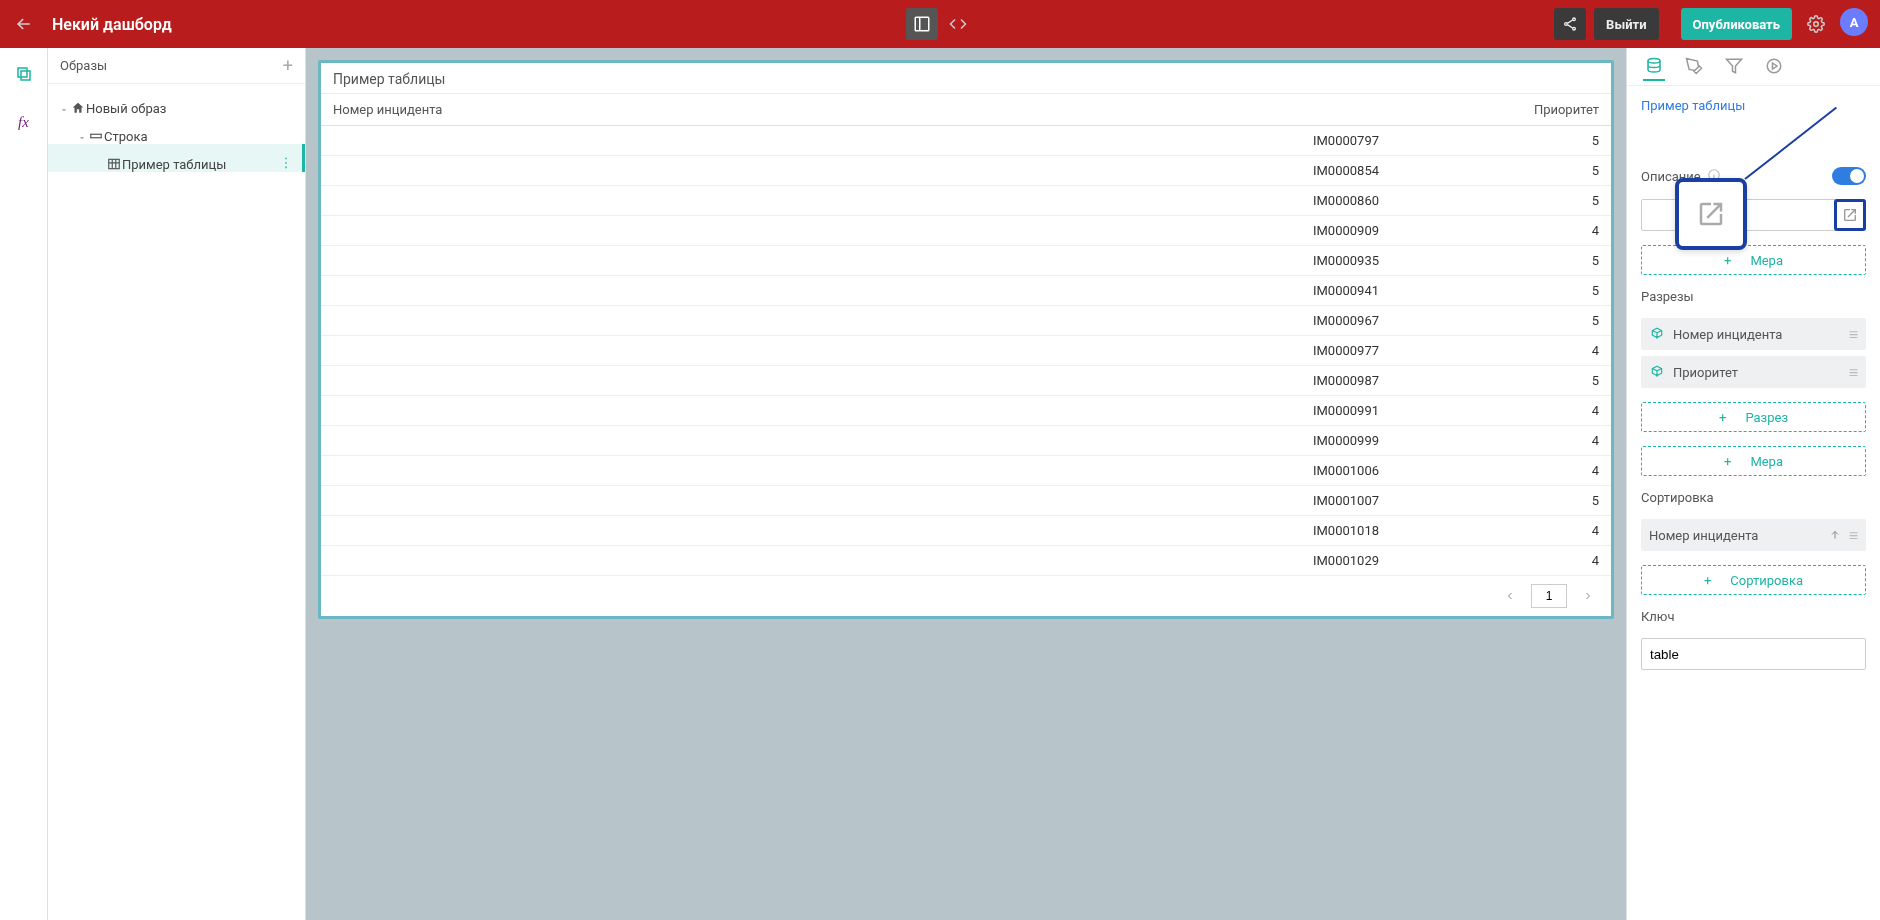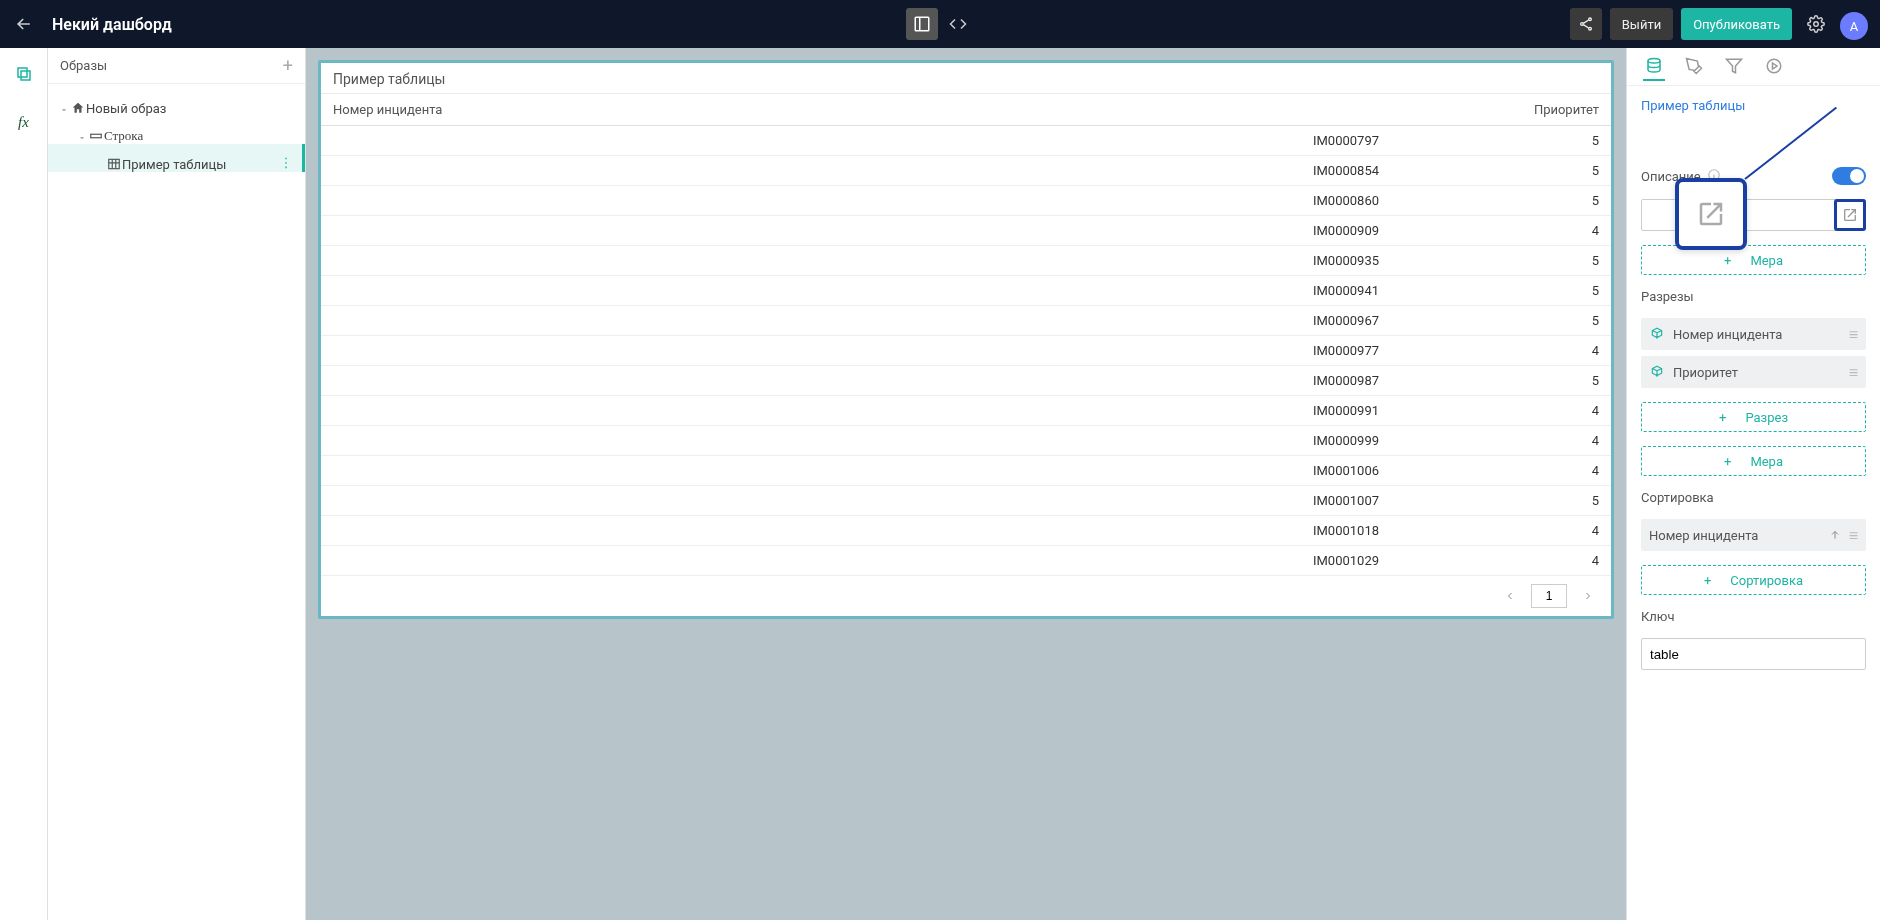--- a/index.html
+++ b/index.html
@@ -8,51 +8,51 @@
     font-size: 13px;
     color: #333;
     background: #fff;
     overflow: hidden;
   }
   .app { width: 1880px; height: 920px; display: flex; flex-direction: column; }
 
   
   .header {
     height: 48px;
-    background: #0f172a;
+    background: #b91c1c;
     display: flex;
     align-items: center;
     color: #fff;
     padding: 12px 12px;
   }
   .header-left { display: flex; align-items: center; gap: 16px; flex: 1; }
   .back-arrow { width: 24px; height: 24px; display: flex; align-items: center; justify-content: center; cursor: pointer; color:#ccc; }
   .header-title { font-size: 16px; font-weight: 600; color: #fff; }
 
   .header-center { display: flex; align-items: center; gap: 4px; }
   .hc-btn { width: 32px; height: 32px; display: flex; align-items: center; justify-content: center; border-radius: 3px; cursor: pointer; color: #ccc; }
   .hc-btn.active { background: #555; color: #fff; }
 
-  .header-right { display: flex; align-items: flex-end; gap: 8px; flex:1; justify-content:flex-end; }
+  .header-right { display: flex; align-items: flex-start; gap: 8px; flex:1; justify-content:flex-end;font-weight:bold; }
   .hr-btn {
     height: 32px; padding: 0 12px; display: flex; align-items: center; justify-content: center;
     background: #3a3a3a; border-radius: 3px; color: #eee; cursor: pointer; font-size: 13px;
   }
-  .hr-btn.publish { background: #1db5a3; color: #fff; }
+  .hr-btn.publish { background: #1db5a3; color: #fff; margin-left: 14px; }
   .hr-icon { width: 32px; height: 32px; display:flex; align-items:center; justify-content:center; border-radius:3px; cursor:pointer; color:#ccc; }
   .avatar { width: 28px; height: 28px; border-radius: 50%; background: #6b7cff; color:#fff; display:flex; align-items:center; justify-content:center; font-size:13px; cursor:pointer; }
 
   
   .body { flex: 1; display: flex; min-height: 0; }
 
   
   .strip {
     width: 48px; border-right: 1px solid #e0e0e0; display:flex; flex-direction:column; align-items:center; padding-top:10px; gap:16px;
   }
-  .strip-btn { width: 32px; height: 32px; display:flex; align-items:center; justify-content:center; color:#14532d; cursor:pointer; border-radius:3px; }
+  .strip-btn { width: 32px; height: 32px; display:flex; align-items:center; justify-content:center; color:#701a75; cursor:pointer; border-radius:3px; }
   .strip-btn.active { color:#1db5a3; }
 
   
   .tree {
     width: 258px; border-right: 1px solid #e0e0e0; display:flex; flex-direction:column;
   }
   .tree-header { height: 36px; display:flex; align-items:center; justify-content:space-between; padding:0 12px; color:#555; border-bottom:1px solid #eee;}
   .tree-body { flex:1; padding: 4px 0; }
   .tree-row { height: 28px; display:flex; align-items:flex-end; color:#444; font-size:13px; cursor:pointer; }
   .tree-row.selected { background:#e6f7f6; }
@@ -205,21 +205,21 @@
                 <path d="M7 10l5 5 5-5z"></path>
               </svg>
           </span>
           <span class="tree-icon">
             <svg width="14" height="14" viewBox="0 0 24 24" fill="currentColor">
                 <path d="M12 3l9 8h-3v9h-4v-6H10v6H6v-9H3z"></path>
               </svg>
           </span>
           <span>Новый образ</span>
         </div>
-        <div class="tree-row" style="padding-left:28px;font-family:Liberation Serif, serif;">
+        <div class="tree-row" style="padding-left:28px;">
           <span class="chev">
             <svg width="10" height="10" viewBox="0 0 24 24" fill="currentColor">
                 <path d="M7 10l5 5 5-5z"></path>
               </svg>
           </span>
           <span class="tree-icon">
             <svg width="14" height="14" viewBox="0 0 24 24" fill="none" stroke="currentColor" stroke-width="2">
                 <rect x="3" y="9" width="18" height="6"></rect>
               </svg>
           </span>

